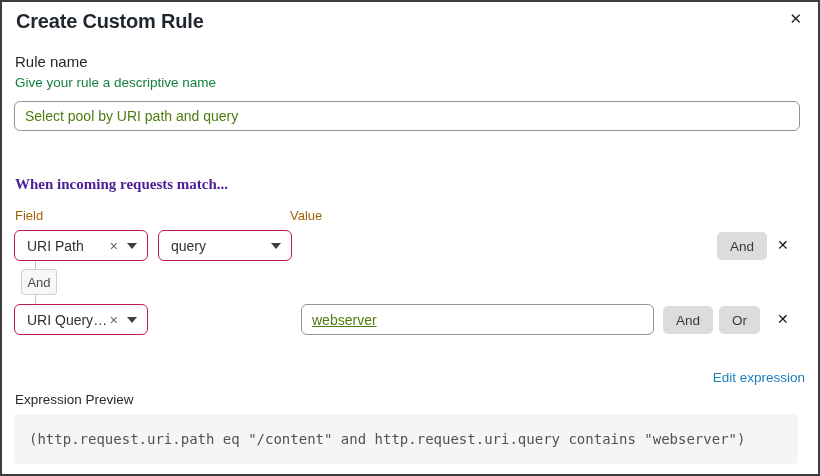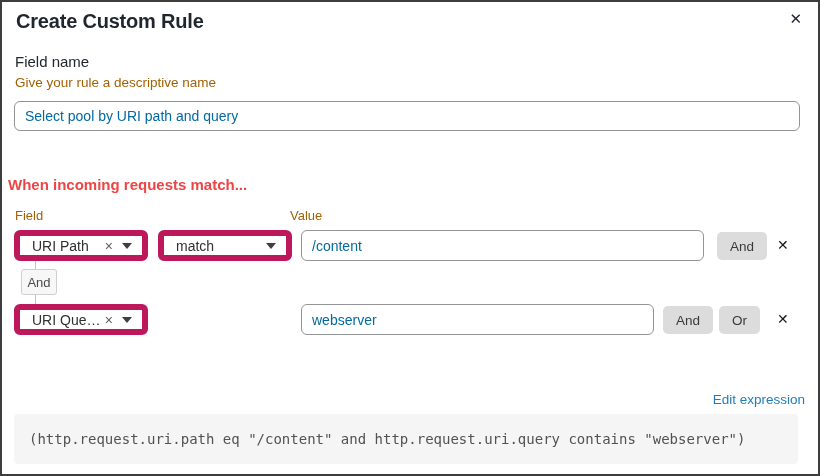--- a/index.html
+++ b/index.html
@@ -3,92 +3,92 @@
 <meta charset="utf-8">
 <style>
   html,body{margin:0;padding:0;background:#fff;font-family:"Liberation Sans",sans-serif;}
   .dialog{position:relative;width:820px;height:476px;box-sizing:border-box;background:#fff;
           border:2px solid #3d3d3d;overflow:hidden;}
   .abs{position:absolute;}
   .title{left:14px;top:8px;font-size:20px;font-weight:700;color:#1f262d;letter-spacing:-0.2px;}
   .close-btn{right:12px;top:8px;background:none;border:none;padding:2px 4px;cursor:pointer;
              font-size:15px;font-weight:700;color:#20262c;font-family:"DejaVu Sans",sans-serif;line-height:1;}
   .rule-label{left:13px;top:51px;font-size:15px;color:#21272d;}
-  .rule-help{left:13px;top:73px;font-size:13.5px;color:#a16207;}
+  .rule-help{left:13px;top:73px;font-size:13.5px;color:#15803d;}
   .text-input{box-sizing:border-box;border:1px solid #949494;border-radius:6px;background:#fff;
-              font-family:"Liberation Sans",sans-serif;font-size:14px;color:#0369a1;padding:0 10px;outline:none;}
+              font-family:"Liberation Sans",sans-serif;font-size:14px;color:#4d7c0f;padding:0 10px;outline:none;}
   .rule-input{left:12px;top:99px;width:786px;height:30px;}
-  .match-heading{left:6px;top:174px;font-size:15px;font-weight:700;color:#ef4444;}
+  .match-heading{left:13px;top:174px;font-size:15px;font-weight:700;color:#4c1d95;font-family:Liberation Serif, serif;}
   .col-label{top:206px;font-size:13px;color:#a16207;}
-  .select{box-sizing:border-box;height:31px;border:6px solid #be185d;border-radius:6px;background:#fff;
+  .select{box-sizing:border-box;height:31px;border:1px solid #be185d;border-radius:6px;background:#fff;
           display:flex;align-items:center;padding:0 10px 0 12px;cursor:pointer;}
   .select .sel-text{font-size:14px;color:#303030;white-space:nowrap;overflow:hidden;text-overflow:ellipsis;}
   .select .clear-x{margin-left:auto;font-size:14px;color:#5f5f5f;line-height:1;cursor:pointer;}
   .caret{width:0;height:0;border-left:5px solid transparent;border-right:5px solid transparent;
          border-top:6px solid #3c4043;margin-left:9px;flex:0 0 auto;}
   .caret-only{margin-left:auto;}
   .val-input{height:31px;}
   .conj-btn{box-sizing:border-box;height:28px;border:none;border-radius:5px;background:#dcdcdc;
             color:#3a3a3a;font-size:13.5px;font-family:"Liberation Sans",sans-serif;padding:0 13px;cursor:pointer;}
   .remove-x{background:none;border:none;padding:0;cursor:pointer;font-size:14px;font-weight:700;
             color:#16181a;font-family:"DejaVu Sans",sans-serif;line-height:1;}
   .conn-line{width:1px;background:#c4c4c4;left:33px;}
   .conn-chip{left:19px;top:267px;width:36px;height:26px;box-sizing:border-box;border:1px solid #cfcfcf;
              border-radius:3px;background:#f7f7f7;display:flex;align-items:center;justify-content:center;
              font-size:13px;color:#4a4a4a;}
   .expr-label{left:13px;top:390px;font-size:13.5px;color:#25292d;}
-  .edit-link{right:13px;top:390px;font-size:13.5px;color:#1d7dbd;text-decoration:none;cursor:pointer;}
+  .edit-link{right:13px;top:368px;font-size:13.5px;color:#1d7dbd;text-decoration:none;cursor:pointer;}
   .code-block{left:12px;top:412px;width:784px;height:50px;background:#f5f5f5;border-radius:4px;
               display:flex;align-items:center;}
   .code-text{font-family:"DejaVu Sans Mono",monospace;font-size:14px;color:#525252;padding-left:15px;
              white-space:nowrap;}
 </style>
 </head>
 <body>
 
 <div class="dialog">
 
   <div class="abs title">Create Custom Rule</div>
   <button class="abs close-btn">✕</button>
 
-  <div class="abs rule-label">Field name</div>
+  <div class="abs rule-label">Rule name</div>
   <div class="abs rule-help">Give your rule a descriptive name</div>
   <input class="abs text-input rule-input" value="Select pool by URI path and query" style="">
 
   <div class="abs match-heading">When incoming requests match...</div>
 
   <div class="abs col-label" style="left:13px;">Field</div>
   <div class="abs col-label" style="left:157px;margin-top:32px;">Operator</div>
   <div class="abs col-label" style="left:288px;">Value</div>
 
   <div class="abs select" style="left:12px;top:228px;width:134px;">
     <span class="sel-text">URI Path</span>
     <span class="clear-x">×</span>
     <span class="caret"></span>
   </div>
   <div class="abs select" style="left:156px;top:228px;width:134px;">
-    <span class="sel-text">match</span>
+    <span class="sel-text">query</span>
     <span class="caret caret-only"></span>
   </div>
-  <input class="abs text-input val-input" style="left: 299px; top: 228px; width: 403px;" value="/content">
   <button class="abs conj-btn" style="left:715px;top:230px;">And</button>
   <button class="abs remove-x" style="left:775px;top:236px;">✕</button>
 
   <div class="abs conn-line" style="top:259px;height:8px;"></div>
   <div class="abs conn-chip">And</div>
   <div class="abs conn-line" style="top:293px;height:9px;"></div>
 
   <div class="abs select" style="left:12px;top:302px;width:134px;">
     <span class="sel-text">URI Query St...</span>
     <span class="clear-x">×</span>
     <span class="caret"></span>
   </div>
-  <input class="abs text-input val-input" style="left: 299px; top: 302px; width: 353px;" value="webserver">
+  <input class="abs text-input val-input" style="left: 299px; top: 302px; width: 353px; text-decoration: underline;" value="webserver">
   <button class="abs conj-btn" style="left:661px;top:304px;">And</button>
   <button class="abs conj-btn" style="left:717px;top:304px;">Or</button>
   <button class="abs remove-x" style="left:775px;top:310px;">✕</button>
 
+  <div class="abs expr-label">Expression Preview</div>
   <a class="abs edit-link">Edit expression</a>
   <div class="abs code-block">
     <span class="code-text">(http.request.uri.path eq "/content" and http.request.uri.query contains "webserver")</span>
   </div>
 
 </div>
 
 </body></html>

